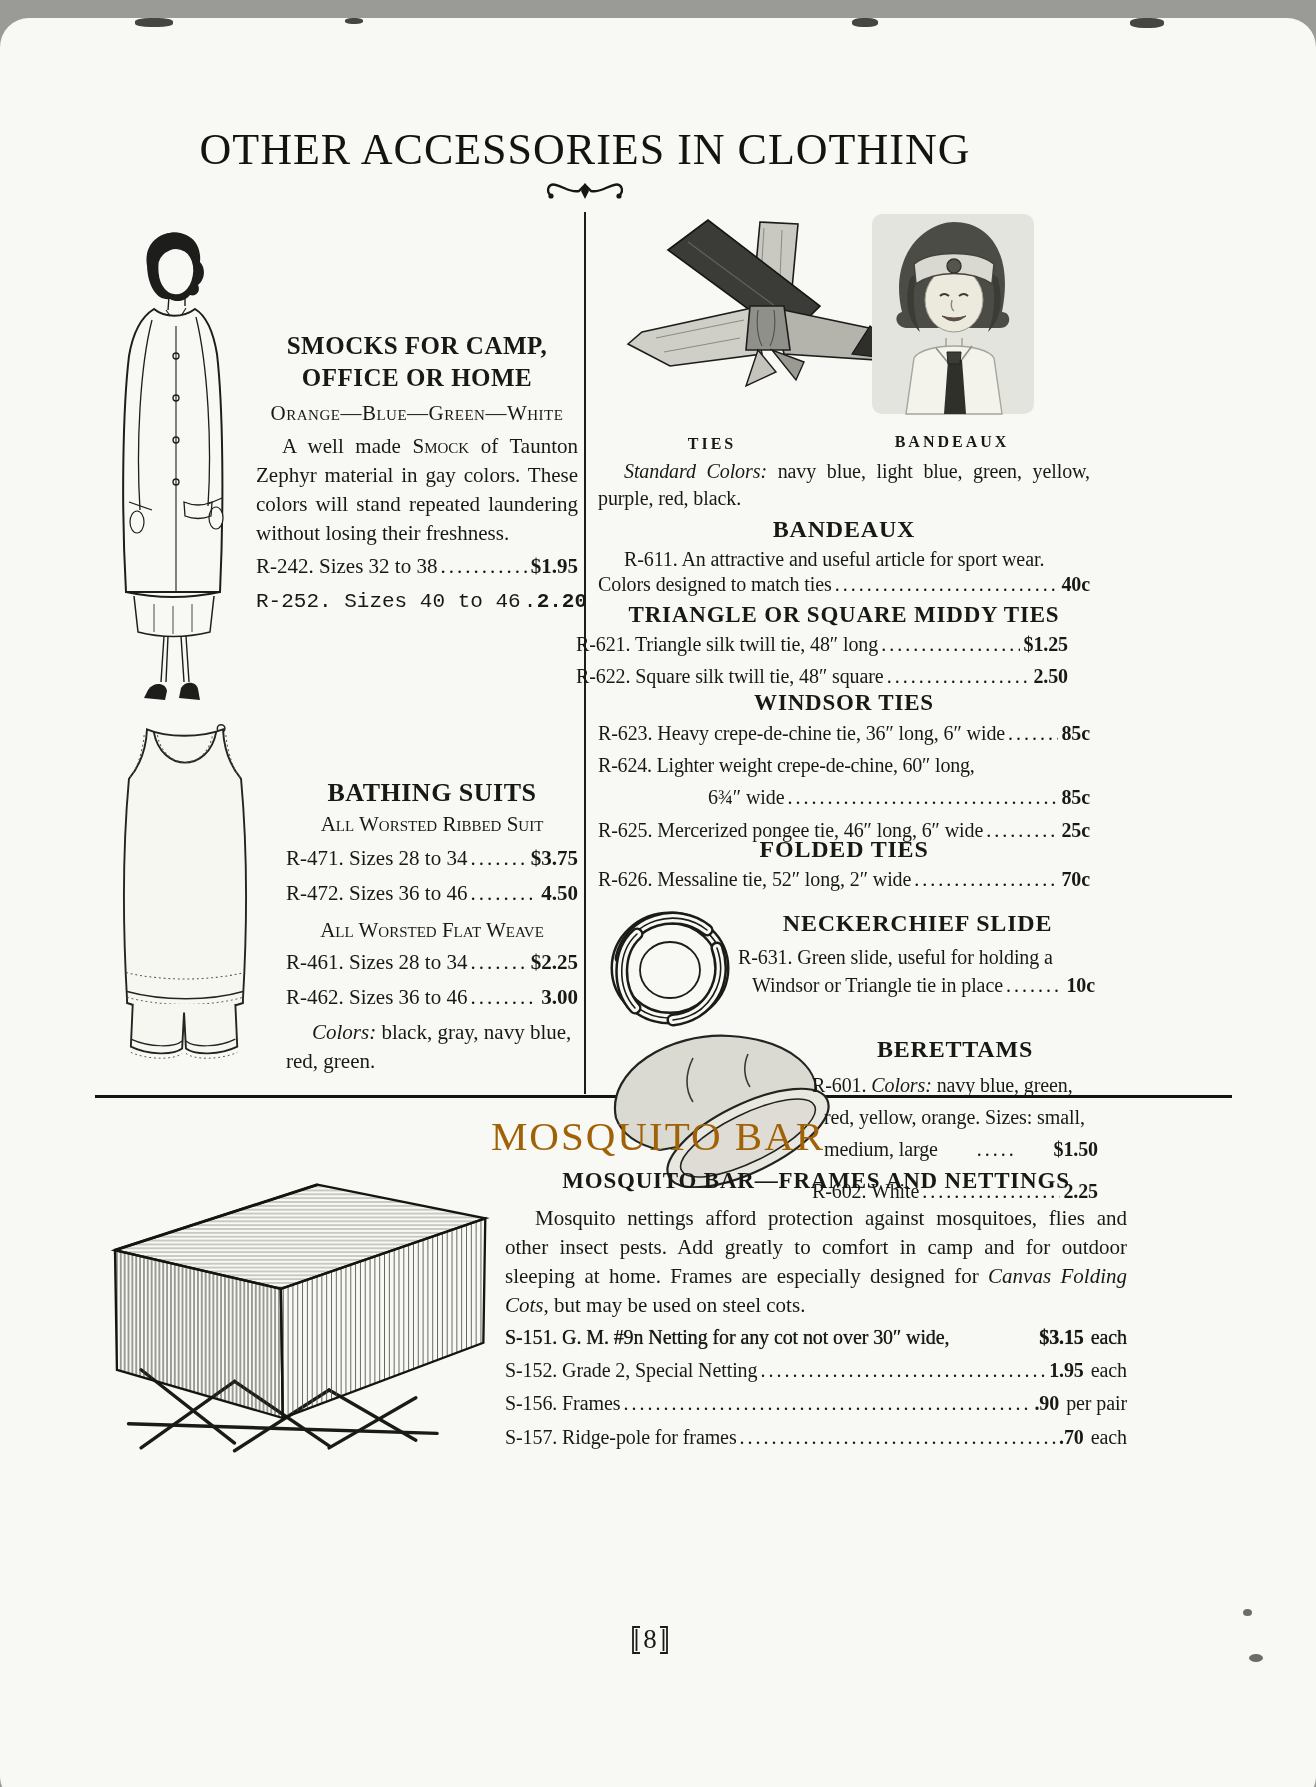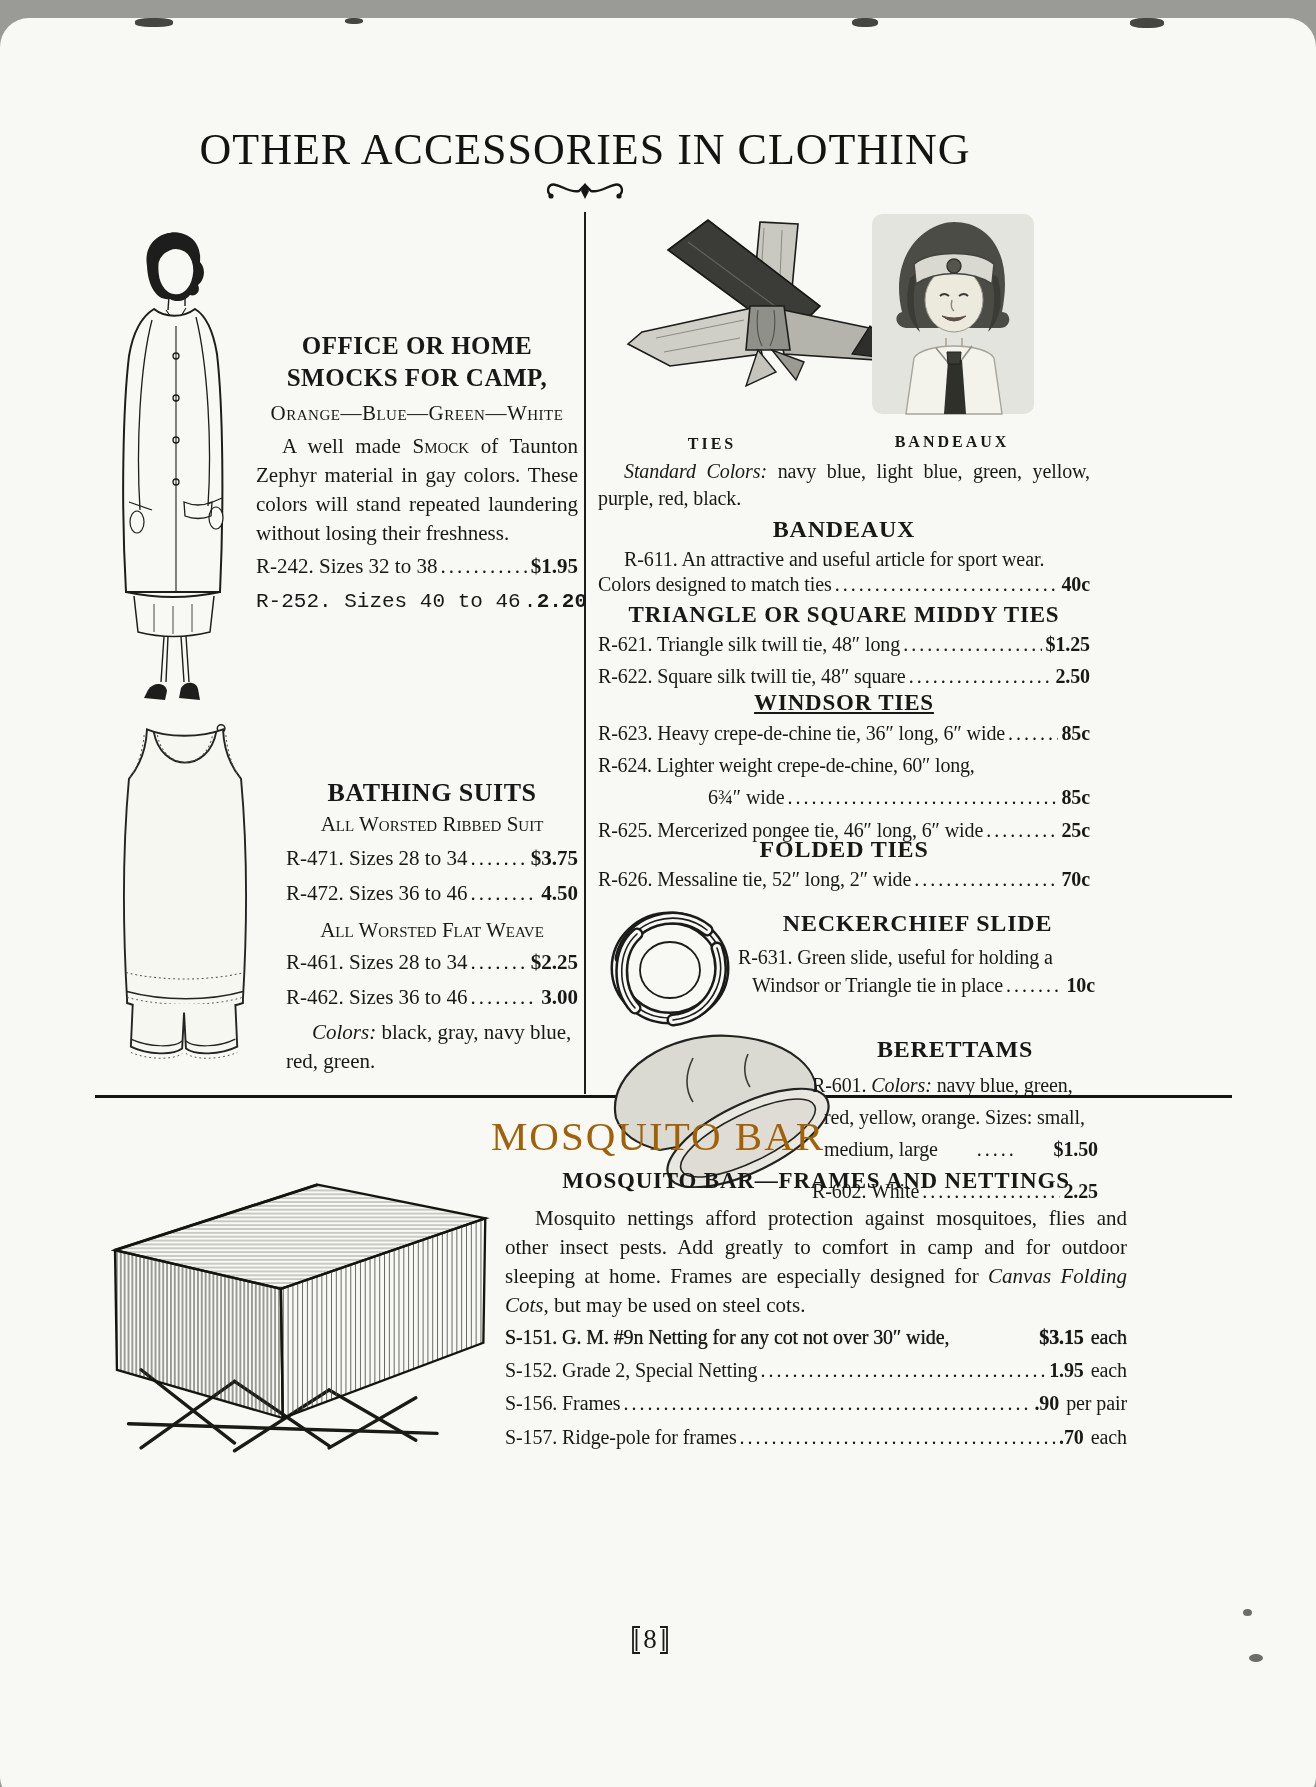--- a/index.html
+++ b/index.html
@@ -103,22 +103,22 @@
       <path d="M54 388 Q101 398 148 388" fill="none" stroke="#1d1d1b" stroke-width="2"></path>
       <path d="M62 392 L66 428 Q101 437 138 428 L142 392" fill="none" stroke="#1d1d1b" stroke-width="1.5"></path>
       <path d="M82 400 V428 M101 402 V430 M120 400 V428" stroke="#1d1d1b" stroke-width="0.8"></path>
       <path d="M92 432 L89 478 M96 432 L94 478 M109 432 L112 478 M114 432 L117 478" stroke="#1d1d1b" stroke-width="1.4"></path>
       <path d="M76 486 C82 477 94 479 95 487 L93 496 L72 494 Z" fill="#1d1d1b"></path>
       <path d="M109 484 C113 477 124 477 126 485 L128 496 L107 494 Z" fill="#1d1d1b"></path>
     </svg>
   </div>
 
   <div class="abs ctr h1" style="left:256px;top:312px;width:322px;">
+    <div>SMOCKS FOR CAMP,</div>
     <div>OFFICE OR HOME</div>
-    <div>SMOCKS FOR CAMP,</div>
   </div>
   <div class="abs ctr sc" style="left:256px;top:383px;width:322px;font-size:21px;letter-spacing:0.5px;">Orange—Blue—Green—White</div>
   <div class="abs jst body21 indent26" style="left:256px;top:414px;width:322px;">
     <span>A well made </span><span class="sc">Smock</span><span> of Taunton Zephyr material in gay colors. These colors will stand repeated laundering without losing their freshness.</span>
   </div>
   <div class="abs body21" style="left:256px;top:534px;width:322px;">
     <div class="pline">
       <span class="lbl">R-242. Sizes 32 to 38</span>
         <span class="lead">......................................................................................................................................................</span>
         <span class="prc">$1.95</span>
@@ -225,34 +225,34 @@
   <div class="abs body20 indent26 nw" style="left:598px;top:528px;width:492px;">R-611. An attractive and useful article for sport wear.</div>
   <div class="abs body20" style="left:598px;top:553px;width:492px;">
     <div class="pline">
       <span class="lbl">Colors designed to match ties</span>
         <span class="lead">......................................................................................................................................................</span>
         <span class="prc">40c</span>
     </div>
   </div>
 
   <div class="abs ctr h2" style="left:598px;top:584px;width:492px;">TRIANGLE OR SQUARE MIDDY TIES</div>
-  <div class="abs body20" style="left:598px;top:613px;width:492px;">
+  <div class="abs body20" style="left:576px;top:613px;width:492px;">
     <div class="pline">
       <span class="lbl">R-621. Triangle silk twill tie, 48″ long</span>
         <span class="lead">......................................................................................................................................................</span>
         <span class="prc">$1.25</span>
     </div>
     <div class="pline" style="margin-top:5px;">
       <span class="lbl">R-622. Square silk twill tie, 48″ square</span>
         <span class="lead">......................................................................................................................................................</span>
         <span class="prc">2.50</span>
     </div>
   </div>
 
-  <div class="abs ctr h2" style="left:598px;top:672px;width:492px;text-decoration:underline;">WINDSOR TIES</div>
+  <div class="abs ctr h2" style="left:598px;top:672px;width:492px;">WINDSOR TIES</div>
   <div class="abs body20" style="left:598px;top:702px;width:492px;">
     <div class="pline">
       <span class="lbl">R-623. Heavy crepe-de-chine tie, 36″ long, 6″ wide</span>
         <span class="lead">......................................................................................................................................................</span>
         <span class="prc">85c</span>
     </div>
     <div class="nw" style="margin-top:5px;">R-624. Lighter weight crepe-de-chine, 60″ long,</div>
     <div class="pline" style="margin-top:5px;padding-left:110px;">
       <span class="lbl">6¾″ wide</span>
         <span class="lead">......................................................................................................................................................</span>

